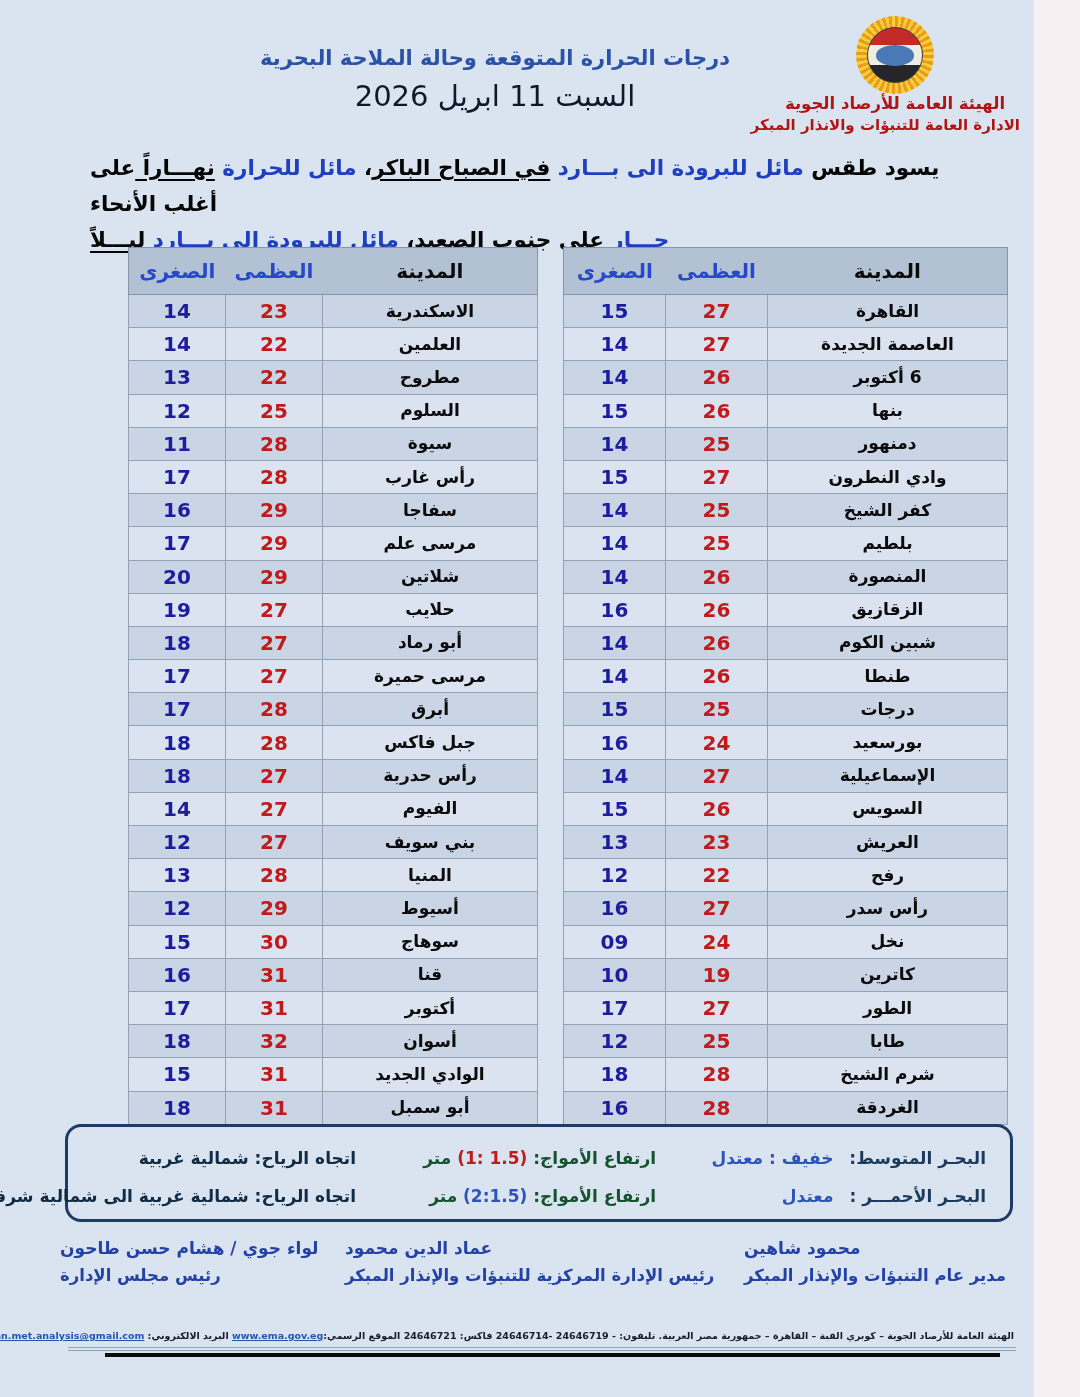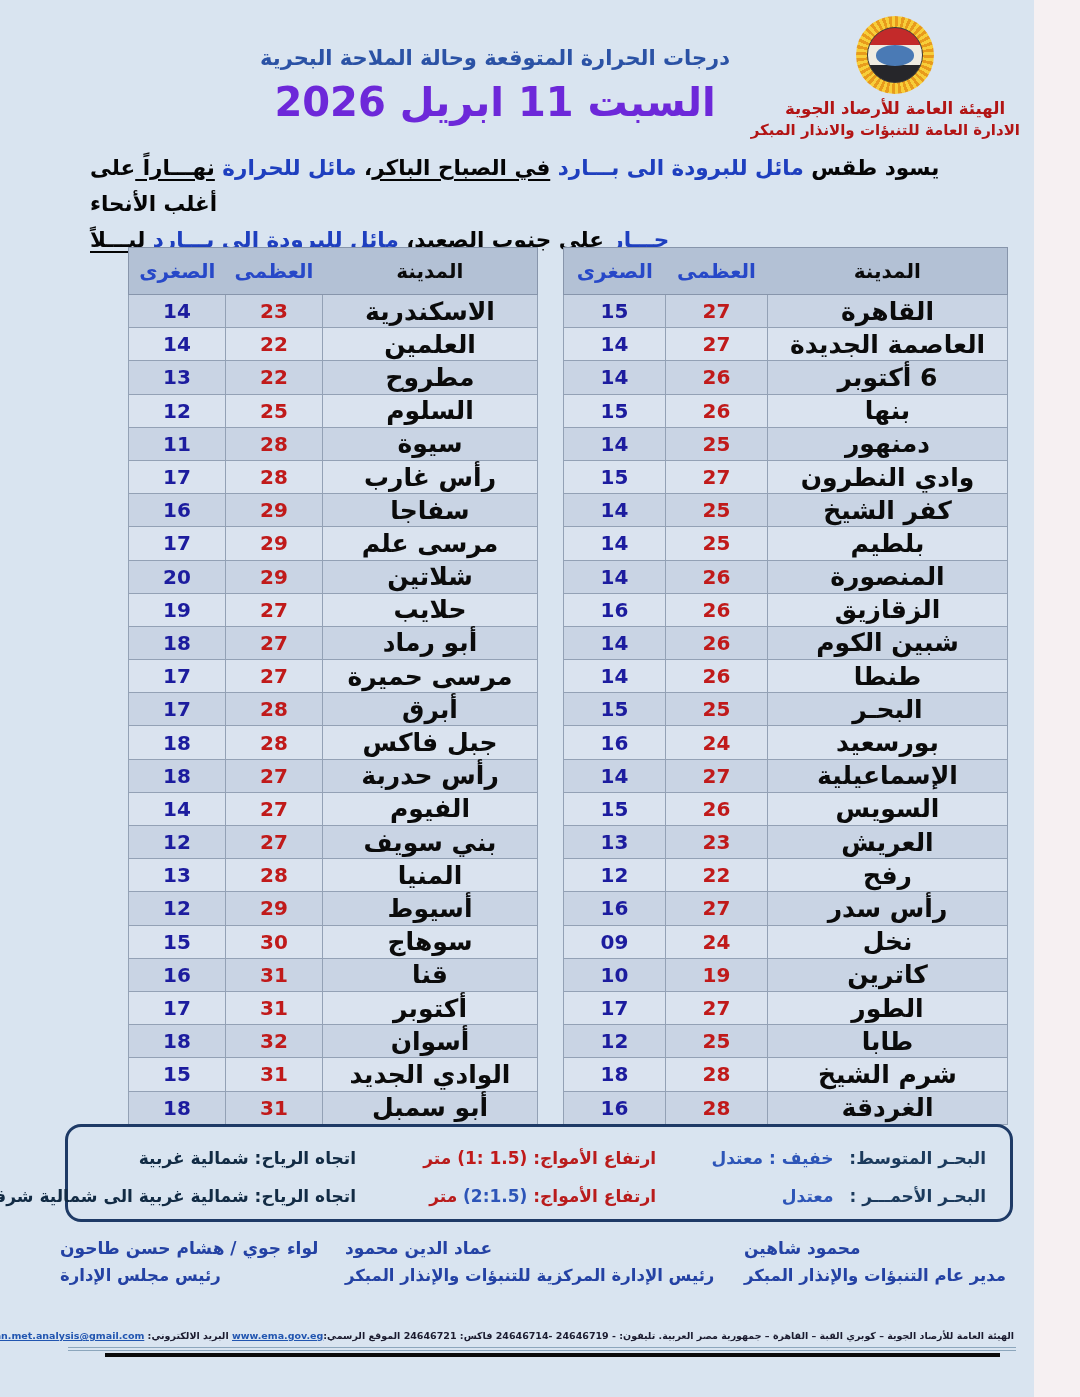--- a/index.html
+++ b/index.html
@@ -10,26 +10,26 @@
   .right-strip{position:absolute;right:0;top:0;width:46px;height:100%;background:#F6F0F2;}
 
   
   .org-block{position:absolute;left:770px;top:16px;width:250px;text-align:center;direction:rtl;}
   .logo{position:relative;width:78px;height:78px;margin:0 auto;}
   .sun{position:absolute;inset:0;border-radius:50%;
        background:repeating-conic-gradient(#E89B1C 0deg 5deg,#F7CE3A 5deg 10deg);}
   .globe{position:absolute;inset:11px;border-radius:50%;overflow:hidden;border:1px solid #3a3a3a;
        background:linear-gradient(180deg,#C32A2A 0%,#C32A2A 31%,#EFECE2 31%,#EFECE2 69%,#26262A 69%,#26262A 100%);}
   .cloud{position:absolute;left:14%;top:32%;width:72%;height:38%;background:#4A7AB5;border-radius:50%;}
-  .org-line1{color:#B21414;font-weight:bold;font-size:16.5px;margin-top:5px;white-space:nowrap;}
+  .org-line1{color:#B21414;font-weight:bold;font-size:16.5px;white-space:nowrap;}
   .org-line2{color:#B21414;font-weight:bold;font-size:15px;margin-top:3px;white-space:nowrap;}
 
   .title-block{position:absolute;left:250px;top:46px;width:490px;text-align:center;direction:rtl;}
   .doc-title{color:#2B52A5;font-size:21px;font-weight:bold;white-space:nowrap;}
-  .doc-date{color:#6d28d9;font-size:40px;font-weight:bold;margin-top:9px;}
+  .doc-date{color:#0f172a;font-size:29px;font-weight:normal;margin-top:9px;}
 
   
   .summary{position:absolute;left:90px;top:150px;width:900px;text-align:left;direction:rtl;
            font-weight:bold;font-size:21.5px;line-height:36px;}
   .seg-black{color:#050505;}
   .seg-blue{color:#1E3FBF;}
   .seg-black-underline{color:#050505;text-decoration:underline;text-underline-offset:4px;}
 
   
   table.temps{position:absolute;top:247px;border-collapse:collapse;table-layout:fixed;direction:rtl;
@@ -37,33 +37,33 @@
   #t-right{left:563px;width:444px;}
   #t-left{left:128px;width:409px;}
   table.temps th{background:#B3C1D5;height:46px;border-top:1px solid #8795AB;border-bottom:1px solid #8795AB;
               font-weight:bold;font-size:20px;padding:0;}
   th.h-city{color:#0B0B0B;margin-top:44px;}
   th.h-max,th.h-min{color:#2748C8;}
   table.temps td{height:32.2px;border:1px solid #93A1B5;text-align:center;font-weight:bold;
               padding:0;line-height:1;}
   table.temps tr:nth-child(odd) td{background:#C9D4E4;}
   table.temps tr:nth-child(even) td{background:#DAE3EF;}
-  td.city{color:#0B0B0B;font-size:25px;}
+  td.city{color:#0B0B0B;font-size:17px;}
   td.max{color:#C01A1A;font-size:20px;direction:ltr;}
   td.min{color:#1C1C9E;font-size:20px;direction:ltr;}
 
   
   .marine{position:absolute;left:65px;top:1124px;width:948px;height:98px;box-sizing:border-box;
           border:3px solid #1E3A66;border-radius:16px;direction:rtl;padding:12px 24px 0 24px;}
   .marine-row{display:grid;grid-template-columns:330px 300px 1fr;align-items:center;height:38px;
           font-weight:bold;font-size:17px;}
   .m-cell{white-space:nowrap;}
   .sea-label{color:#1B3A5C;}
   .sea-state{color:#2D55B8;margin-right:10px;}
-  .waves-label,.waves-unit{color:#b91c1c;}
+  .waves-label,.waves-unit{color:#14532d;}
   .waves-val{direction:ltr;unicode-bidi:embed;}
   .waves-val.red{color:#C01A1A;}
   .waves-val.blue{color:#2D55B8;}
   .wind-label,.wind-val{color:#122B44;}
 
   
   .signatures{position:absolute;left:60px;top:1238px;width:950px;display:flex;direction:rtl;}
   .sig{text-align:left;color:#2442A4;font-weight:bold;}
   .sig:nth-child(1){flex:0 0 28%;}
   .sig:nth-child(2){flex:0 0 42%;}
@@ -174,21 +174,21 @@
           <td class="city">شبين الكوم</td>
           <td class="max">26</td>
           <td class="min">14</td>
         </tr>
         <tr>
           <td class="city">طنطا</td>
           <td class="max">26</td>
           <td class="min">14</td>
         </tr>
         <tr>
-          <td class="city">البحـر</td>
+          <td class="city">درجات</td>
           <td class="max">25</td>
           <td class="min">15</td>
         </tr>
         <tr>
           <td class="city">بورسعيد</td>
           <td class="max">24</td>
           <td class="min">16</td>
         </tr>
         <tr>
           <td class="city">الإسماعيلية</td>

